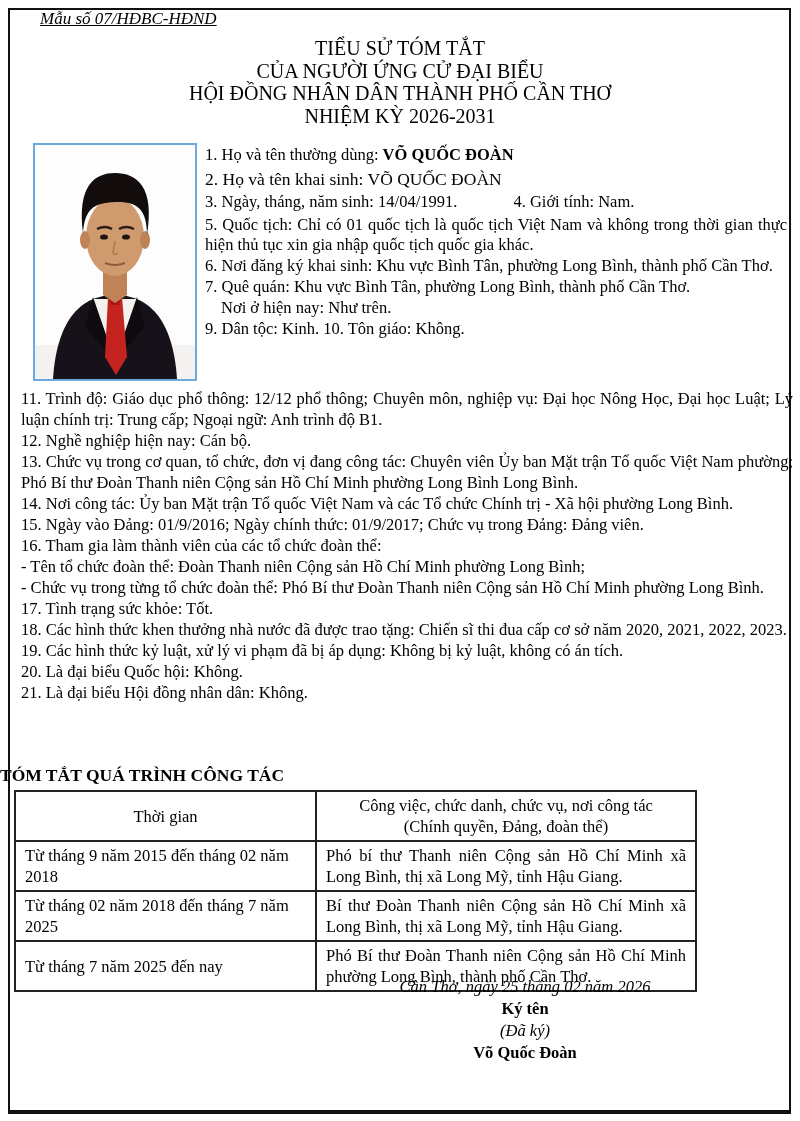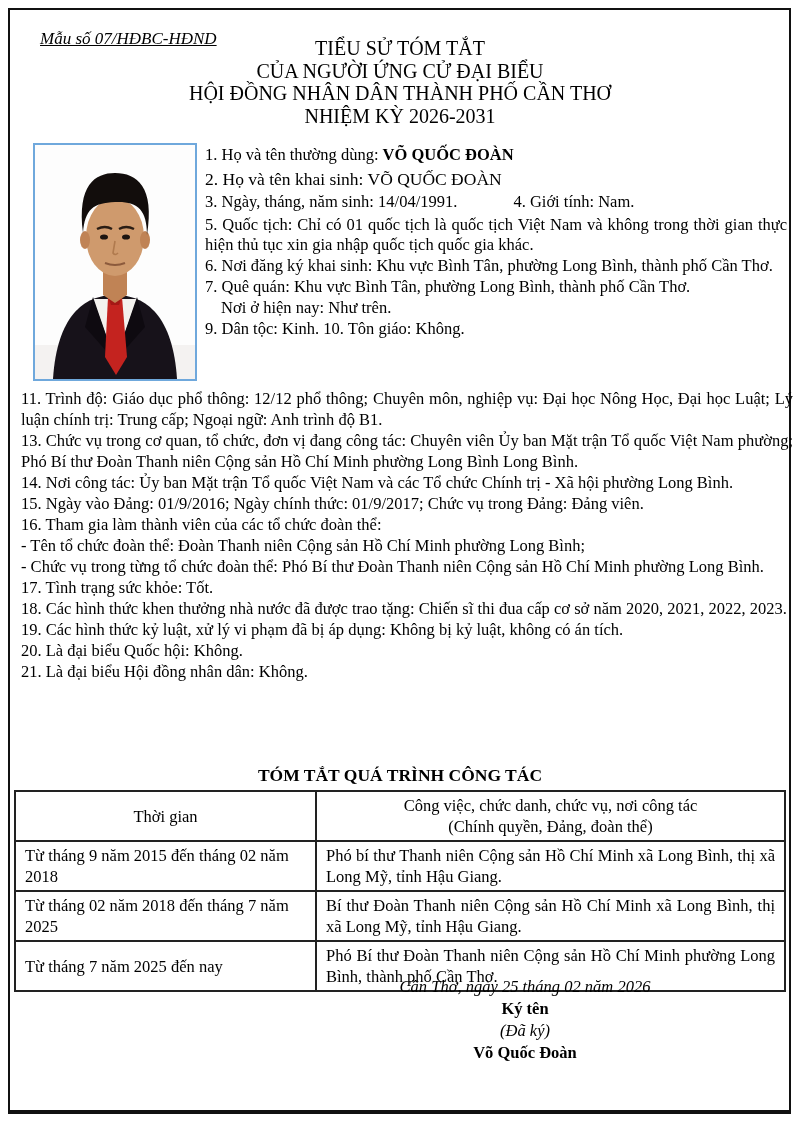--- a/index.html
+++ b/index.html
@@ -8,21 +8,20 @@
     font-family:"Liberation Serif","DejaVu Serif",serif;color:#000;
     overflow:hidden;
   }
   .page-border{
     position:absolute;left:8px;top:8px;right:9px;bottom:7px;
     border:2px solid #111;border-bottom:4px solid #111;pointer-events:none;
   }
   .form-number{
     position:absolute;left:40px;top:9px;font-size:17px;font-style:italic;
     text-decoration:underline;
-    margin-top:20px;
   }
   .title-block{
     position:absolute;left:0;top:37px;width:100%;text-align:center;
     font-weight:normal;font-size:20px;line-height:22.5px;
   }
   .photo-frame{
     position:absolute;left:33px;top:143px;width:160px;height:234px;
     border:2px solid #6fa8dc;background:#fdfdfd;
   }
   .photo-frame svg{display:block;width:100%;height:100%;}
@@ -34,25 +33,25 @@
   .right-col p.sp{margin-bottom:2px;}
   .item2{font-size:17.5px;line-height:22px;}
   .gap{display:inline-block;width:56px;}
   .indent1{padding-left:16px;text-align:left;}
   .details{
     position:absolute;left:14px;top:388px;width:772px;
     font-size:16.5px;line-height:21px;text-align:justify;margin-left:7px;
   }
   .details p{margin:0;}
   .table-title{
-    position:absolute;left:0;top:765px;width:100%;text-align:center;
+    position:absolute;left:0;top:765px;width:100%;text-align:left;
     font-weight:bold;font-size:17.5px;
   }
   .work-table{
-    position:absolute;left:14px;top:790px;width:772px;
+    position:absolute;left:14px;top:790px;width:683px;
     border-collapse:collapse;font-size:16.5px;line-height:21px;
   }
   .work-table th,.work-table td{
     border:2px solid #222;padding:2px 9px;vertical-align:middle;
   }
   .work-table th{font-weight:normal;text-align:center;height:44px;}
   .work-table td{height:44px;margin-left:6px;}
   .col-time{width:281px;text-align:left;}
   .col-job{text-align:justify;}
   .signature{
@@ -122,20 +121,21 @@
     <p class="sp"><span>3. Ngày, tháng, năm sinh: 14/04/1991.</span><span class="gap"></span><span>4. Giới tính: Nam.</span></p>
     <p>5. Quốc tịch: Chỉ có 01 quốc tịch là quốc tịch Việt Nam và không trong thời gian thực hiện thủ tục xin gia nhập quốc tịch quốc gia khác.</p>
     <p>6. Nơi đăng ký khai sinh: Khu vực Bình Tân, phường Long Bình, thành phố Cần Thơ.</p>
     <p>7. Quê quán: Khu vực Bình Tân, phường Long Bình, thành phố Cần Thơ.</p>
     <p class="indent1">Nơi ở hiện nay: Như trên.</p>
     <p>9. Dân tộc: Kinh. 10. Tôn giáo: Không.</p>
   </div>
 
   <div class="details">
     <p>11. Trình độ: Giáo dục phổ thông: 12/12 phổ thông; Chuyên môn, nghiệp vụ: Đại học Nông Học, Đại học Luật; Lý luận chính trị: Trung cấp; Ngoại ngữ: Anh trình độ B1.</p>
+    <p>12. Nghề nghiệp hiện nay: Cán bộ.</p>
     <p>13. Chức vụ trong cơ quan, tổ chức, đơn vị đang công tác: Chuyên viên Ủy ban Mặt trận Tổ quốc Việt Nam phường; Phó Bí thư Đoàn Thanh niên Cộng sản Hồ Chí Minh phường Long Bình Long Bình.</p>
     <p>14. Nơi công tác: Ủy ban Mặt trận Tổ quốc Việt Nam và các Tổ chức Chính trị - Xã hội phường Long Bình.</p>
     <p>15. Ngày vào Đảng: 01/9/2016; Ngày chính thức: 01/9/2017; Chức vụ trong Đảng: Đảng viên.</p>
     <p>16. Tham gia làm thành viên của các tổ chức đoàn thể:</p>
     <p>- Tên tổ chức đoàn thể: Đoàn Thanh niên Cộng sản Hồ Chí Minh phường Long Bình;</p>
     <p>- Chức vụ trong từng tổ chức đoàn thể: Phó Bí thư Đoàn Thanh niên Cộng sản Hồ Chí Minh phường Long Bình.</p>
     <p>17. Tình trạng sức khỏe: Tốt.</p>
     <p>18. Các hình thức khen thưởng nhà nước đã được trao tặng: Chiến sĩ thi đua cấp cơ sở năm 2020, 2021, 2022, 2023.</p>
     <p>19. Các hình thức kỷ luật, xử lý vi phạm đã bị áp dụng: Không bị kỷ luật, không có án tích.</p>
     <p>20. Là đại biểu Quốc hội: Không.</p>

